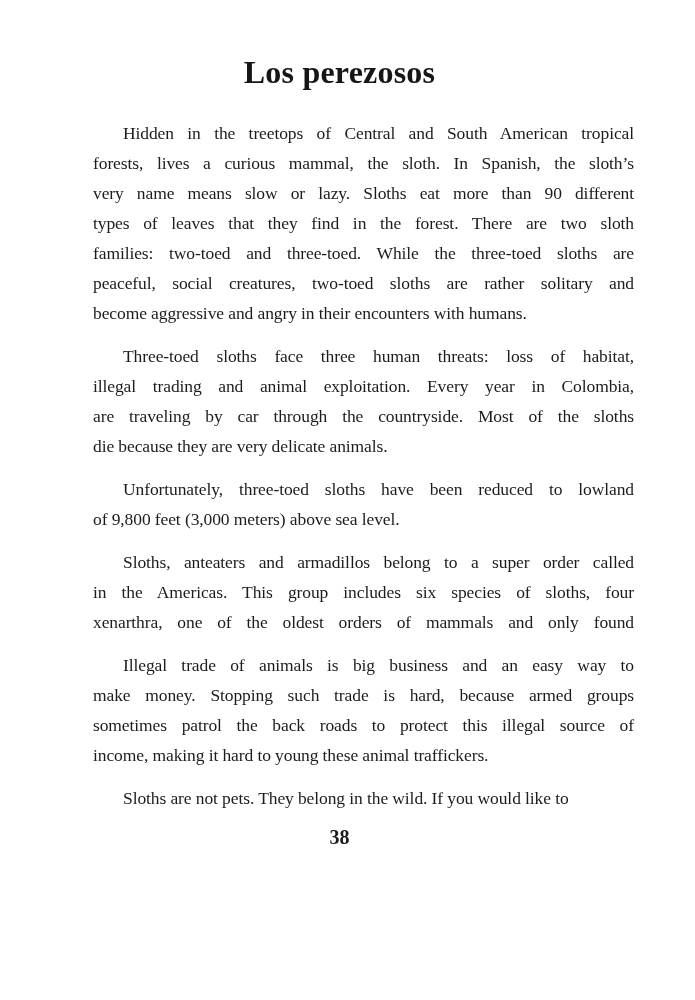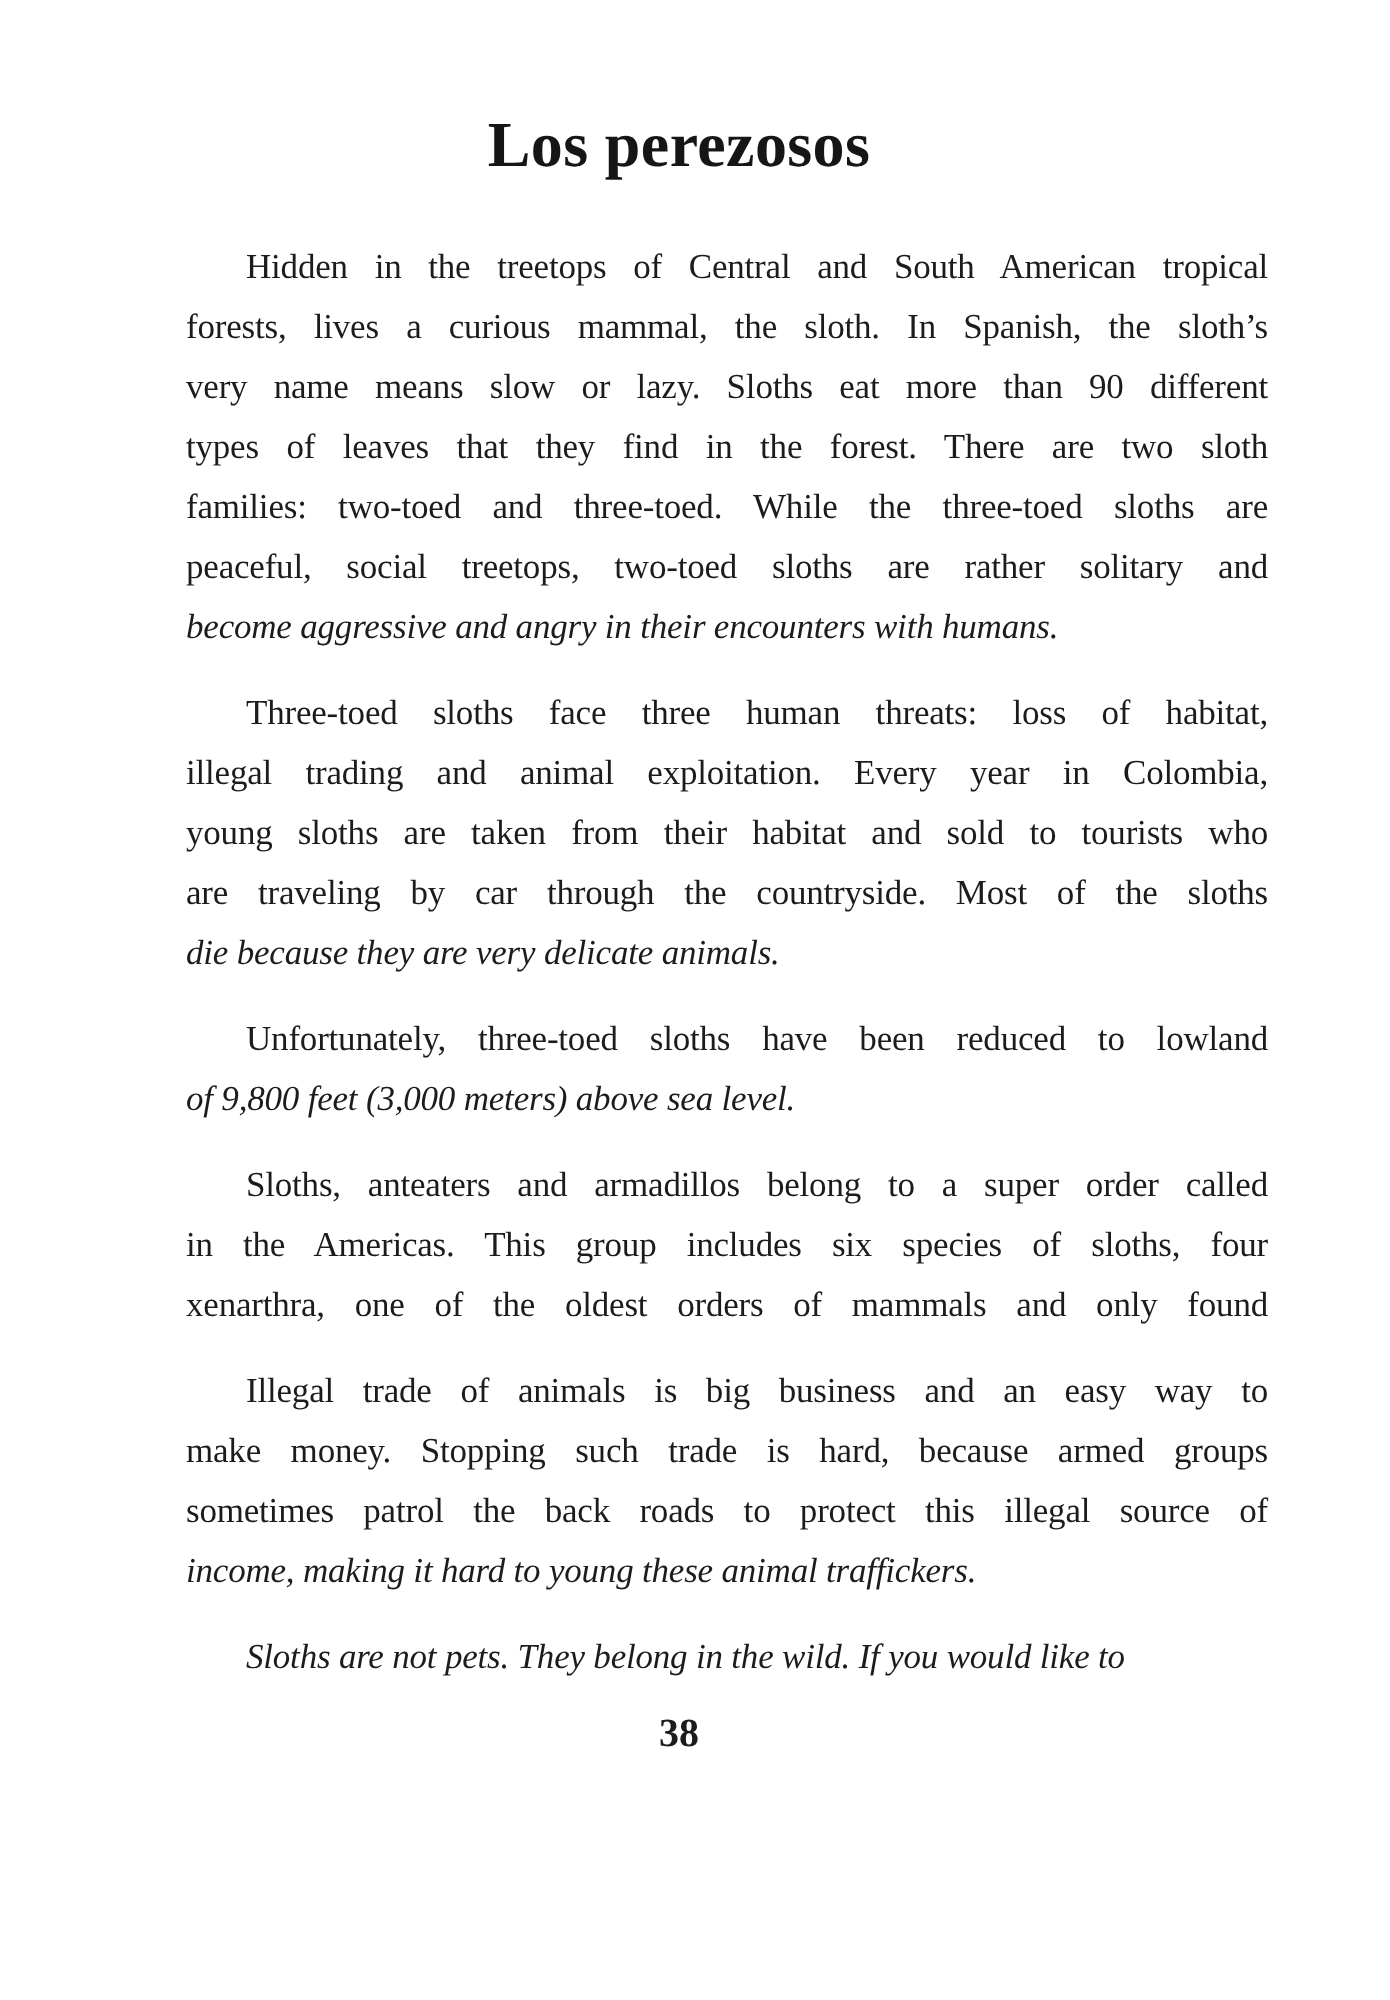--- a/index.html
+++ b/index.html
@@ -49,21 +49,20 @@
   .j {
     text-align: justify;
     text-align-last: justify;
   }
   .first {
     text-indent: 30px;
   }
   .last {
     text-align: center;
     text-align-last: left;
-    font-style: italic;
   }
   .page-number {
     text-align: center;
     font-size: 20px;
     font-weight: 600;
     color: #1c1c1c;
   }
 </style>
 </head>
 <body>
@@ -74,28 +73,27 @@
     <h1 class="title">Los perezosos</h1>
 
     <div class="body">
 
       <p class="para">
         <span class="line j first">Hidden in the treetops of Central and South American tropical</span>
         <span class="line j">forests, lives a curious mammal, the sloth. In Spanish, the sloth’s</span>
         <span class="line j">very name means slow or lazy. Sloths eat more than 90 different</span>
         <span class="line j">types of leaves that they find in the forest. There are two sloth</span>
         <span class="line j">families: two-toed and three-toed. While the three-toed sloths are</span>
-        <span class="line j">peaceful, social treetops, two-toed sloths are rather solitary and</span>
+        <span class="line j">peaceful, social creatures, two-toed sloths are rather solitary and</span>
         <span class="line last">become aggressive and angry in their encounters with humans.</span>
       </p>
 
       <p class="para">
         <span class="line j first">Three-toed sloths face three human threats: loss of habitat,</span>
         <span class="line j">illegal trading and animal exploitation. Every year in Colombia,</span>
-        <span class="line j">young sloths are taken from their habitat and sold to tourists who</span>
         <span class="line j">are traveling by car through the countryside. Most of the sloths</span>
         <span class="line last">die because they are very delicate animals.</span>
       </p>
 
       <p class="para">
         <span class="line j first">Unfortunately, three-toed sloths have been reduced to lowland</span>
         <span class="line last">of 9,800 feet (3,000 meters) above sea level.</span>
       </p>
 
       <p class="para">

